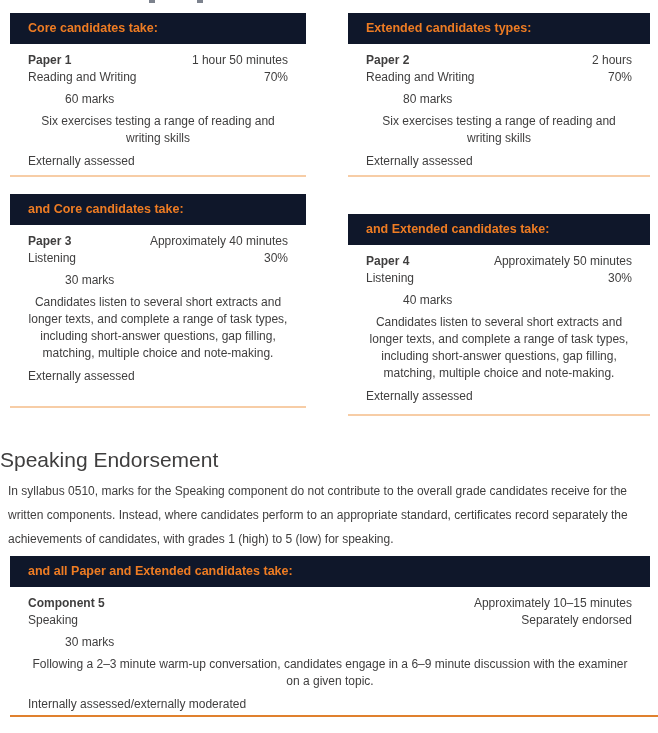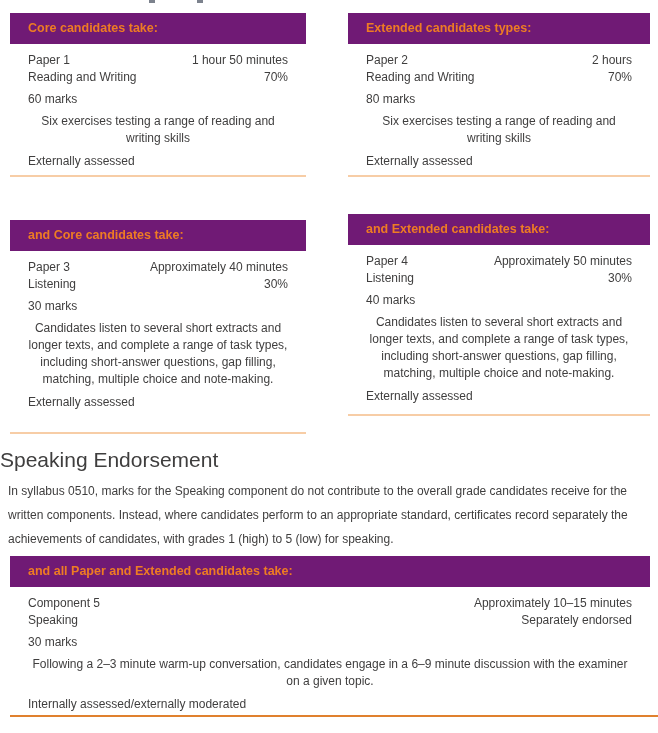--- a/index.html
+++ b/index.html
@@ -11,35 +11,35 @@
   }
   .page{position:absolute;inset:0;overflow:hidden;}
 
   
   .frag{position:absolute;top:0;height:3px;width:6px;background:#5b6370;opacity:.8;}
   .frag.f1{left:149px;} .frag.f2{left:197px;}
 
   .panel{position:absolute;background:#ffffff;}
   .p1{left:10px;top:13px;width:296px;height:164px;}
   .p2{left:348px;top:13px;width:302px;height:164px;}
-  .p3{left:10px;top:220px;width:296px;height:214px;}
+  .p3{left:10px;top:194px;width:296px;height:214px;}
   .p4{left:348px;top:214px;width:302px;height:202px;}
   .p5{left:10px;top:556px;width:640px;height:161px;}
 
   .bar{
-    height:31px;background:#701a75;display:flex;align-items:center;
+    height:31px;background:#0f172a;display:flex;align-items:center;
     padding-left:18px;box-sizing:border-box;
   }
   .bar span{color:#ee7c23;font-weight:bold;font-size:12.5px;}
 
   .body{padding:8px 18px 0 18px;}
   .row{display:flex;justify-content:space-between;align-items:baseline;}
-  .bold{font-weight:normal;}
+  .bold{font-weight:bold;}
   .right{text-align:right;white-space:nowrap;}
-  .marks{margin-top:5px;}
+  .marks{margin-top:5px;margin-left:37px;}
   .desc{margin-top:5px;text-align:center;}
   .assessed{margin-top:6px;}
 
   .rule{position:absolute;bottom:0;left:0;right:0;height:2px;background:#f7cda6;}
   .p5 .rule{height:2px;background:#e0812e;width:648px;right:auto;}
 
   .se-title{
     position:absolute;left:0;top:450px;margin:0;
     font-size:21px;font-weight:400;color:#3f3e3e;line-height:20px;
   }

